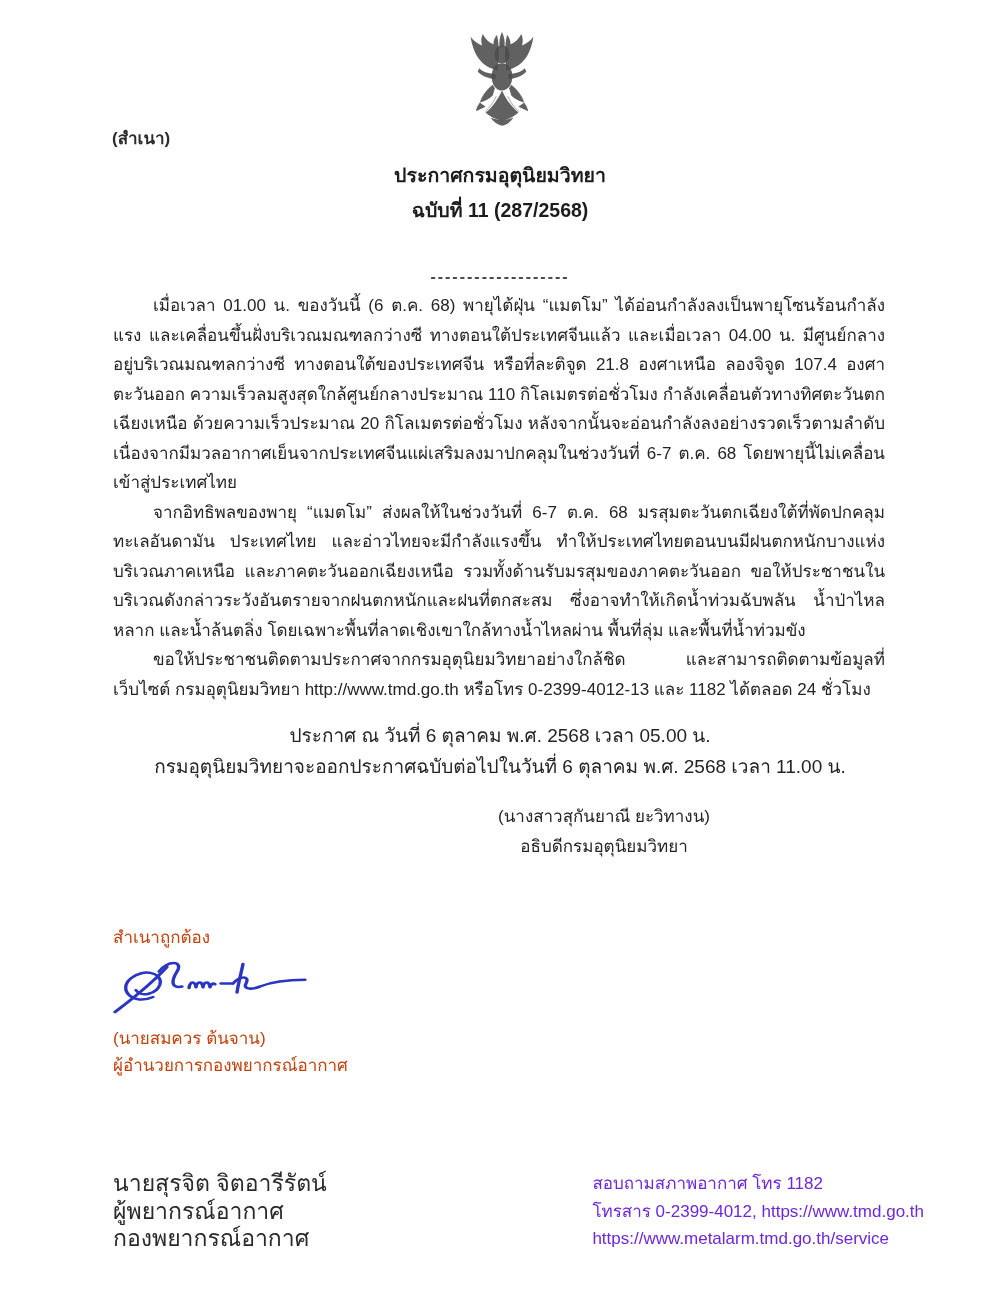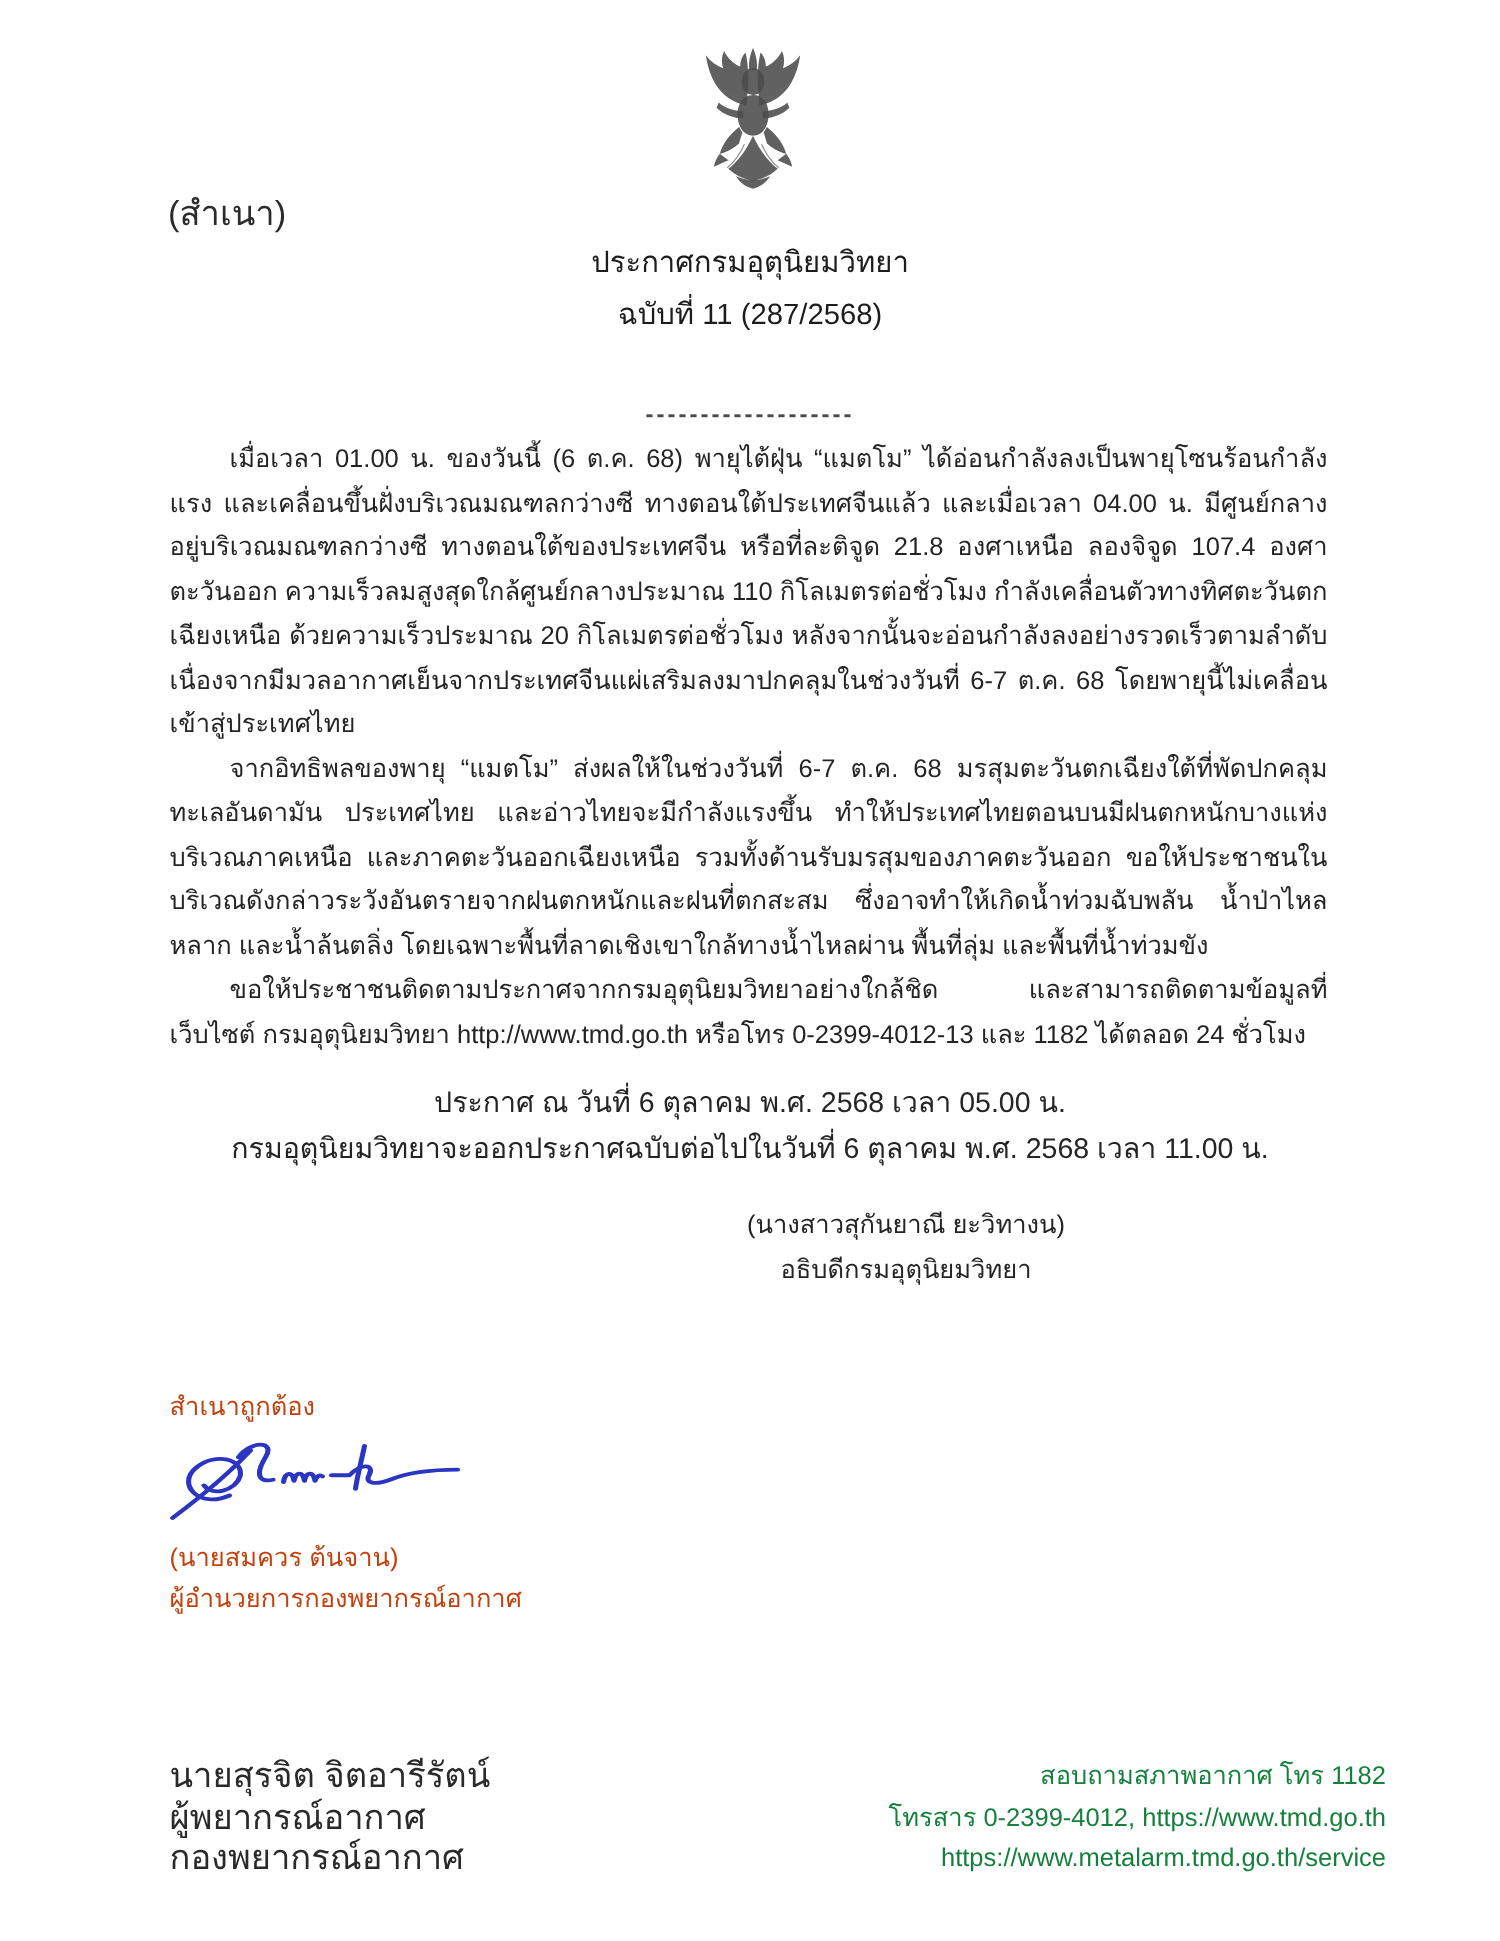--- a/index.html
+++ b/index.html
@@ -11,29 +11,29 @@
   .page {
     position:relative;
     width:1000px;
     height:1294px;
     margin:0 auto;
     background:#ffffff;
     overflow:hidden;
   }
   .copy-label {
     position:absolute; left:112px; top:124px;
-    font-size:23px; color:#2b2b2b;
+    font-size:17px; color:#2b2b2b;font-weight:bold;
   }
   .emblem {
     position:absolute; left:452px; top:28px;
     width:100px; height:112px;
   }
   .doc-header {
     position:absolute; top:158px; left:0; width:100%;
-    text-align:center; font-weight:normal; color:#1c1c1c;
+    text-align:center; font-weight:bold; color:#1c1c1c;
     font-size:19.5px; line-height:35px;
   }
   .divider {
     position:absolute; top:268px; left:0; width:100%;
     text-align:center; font-size:16px; font-weight:bold;
     letter-spacing:2px; color:#4a4a4a;
   }
   .doc-body {
     position:absolute; top:291px; left:113px; width:772px;
     font-size:17px; line-height:29.5px; text-align:justify;
@@ -53,21 +53,21 @@
     position:absolute; top:924px; left:113px;
     font-size:17px; line-height:27px; color:#c2410c;
   }
   .cert-signature { display:block; margin:4px 0 2px -6px; }
   .footer-left {
     position:absolute; top:1170px; left:113px;
     font-size:23px; line-height:27.5px; color:#2a2a2a;
   }
   .footer-right {
     position:absolute; top:1170px; right:76px;
-    text-align:right; font-size:17px; line-height:27.5px; color:#15803d;
+    text-align:left; font-size:17px; line-height:27.5px; color:#6d28d9;
   }
 </style>
 </head>
 <body>
 
 <div class="page">
 
   <div class="copy-label">(สำเนา)</div>
 
   <div class="emblem">

